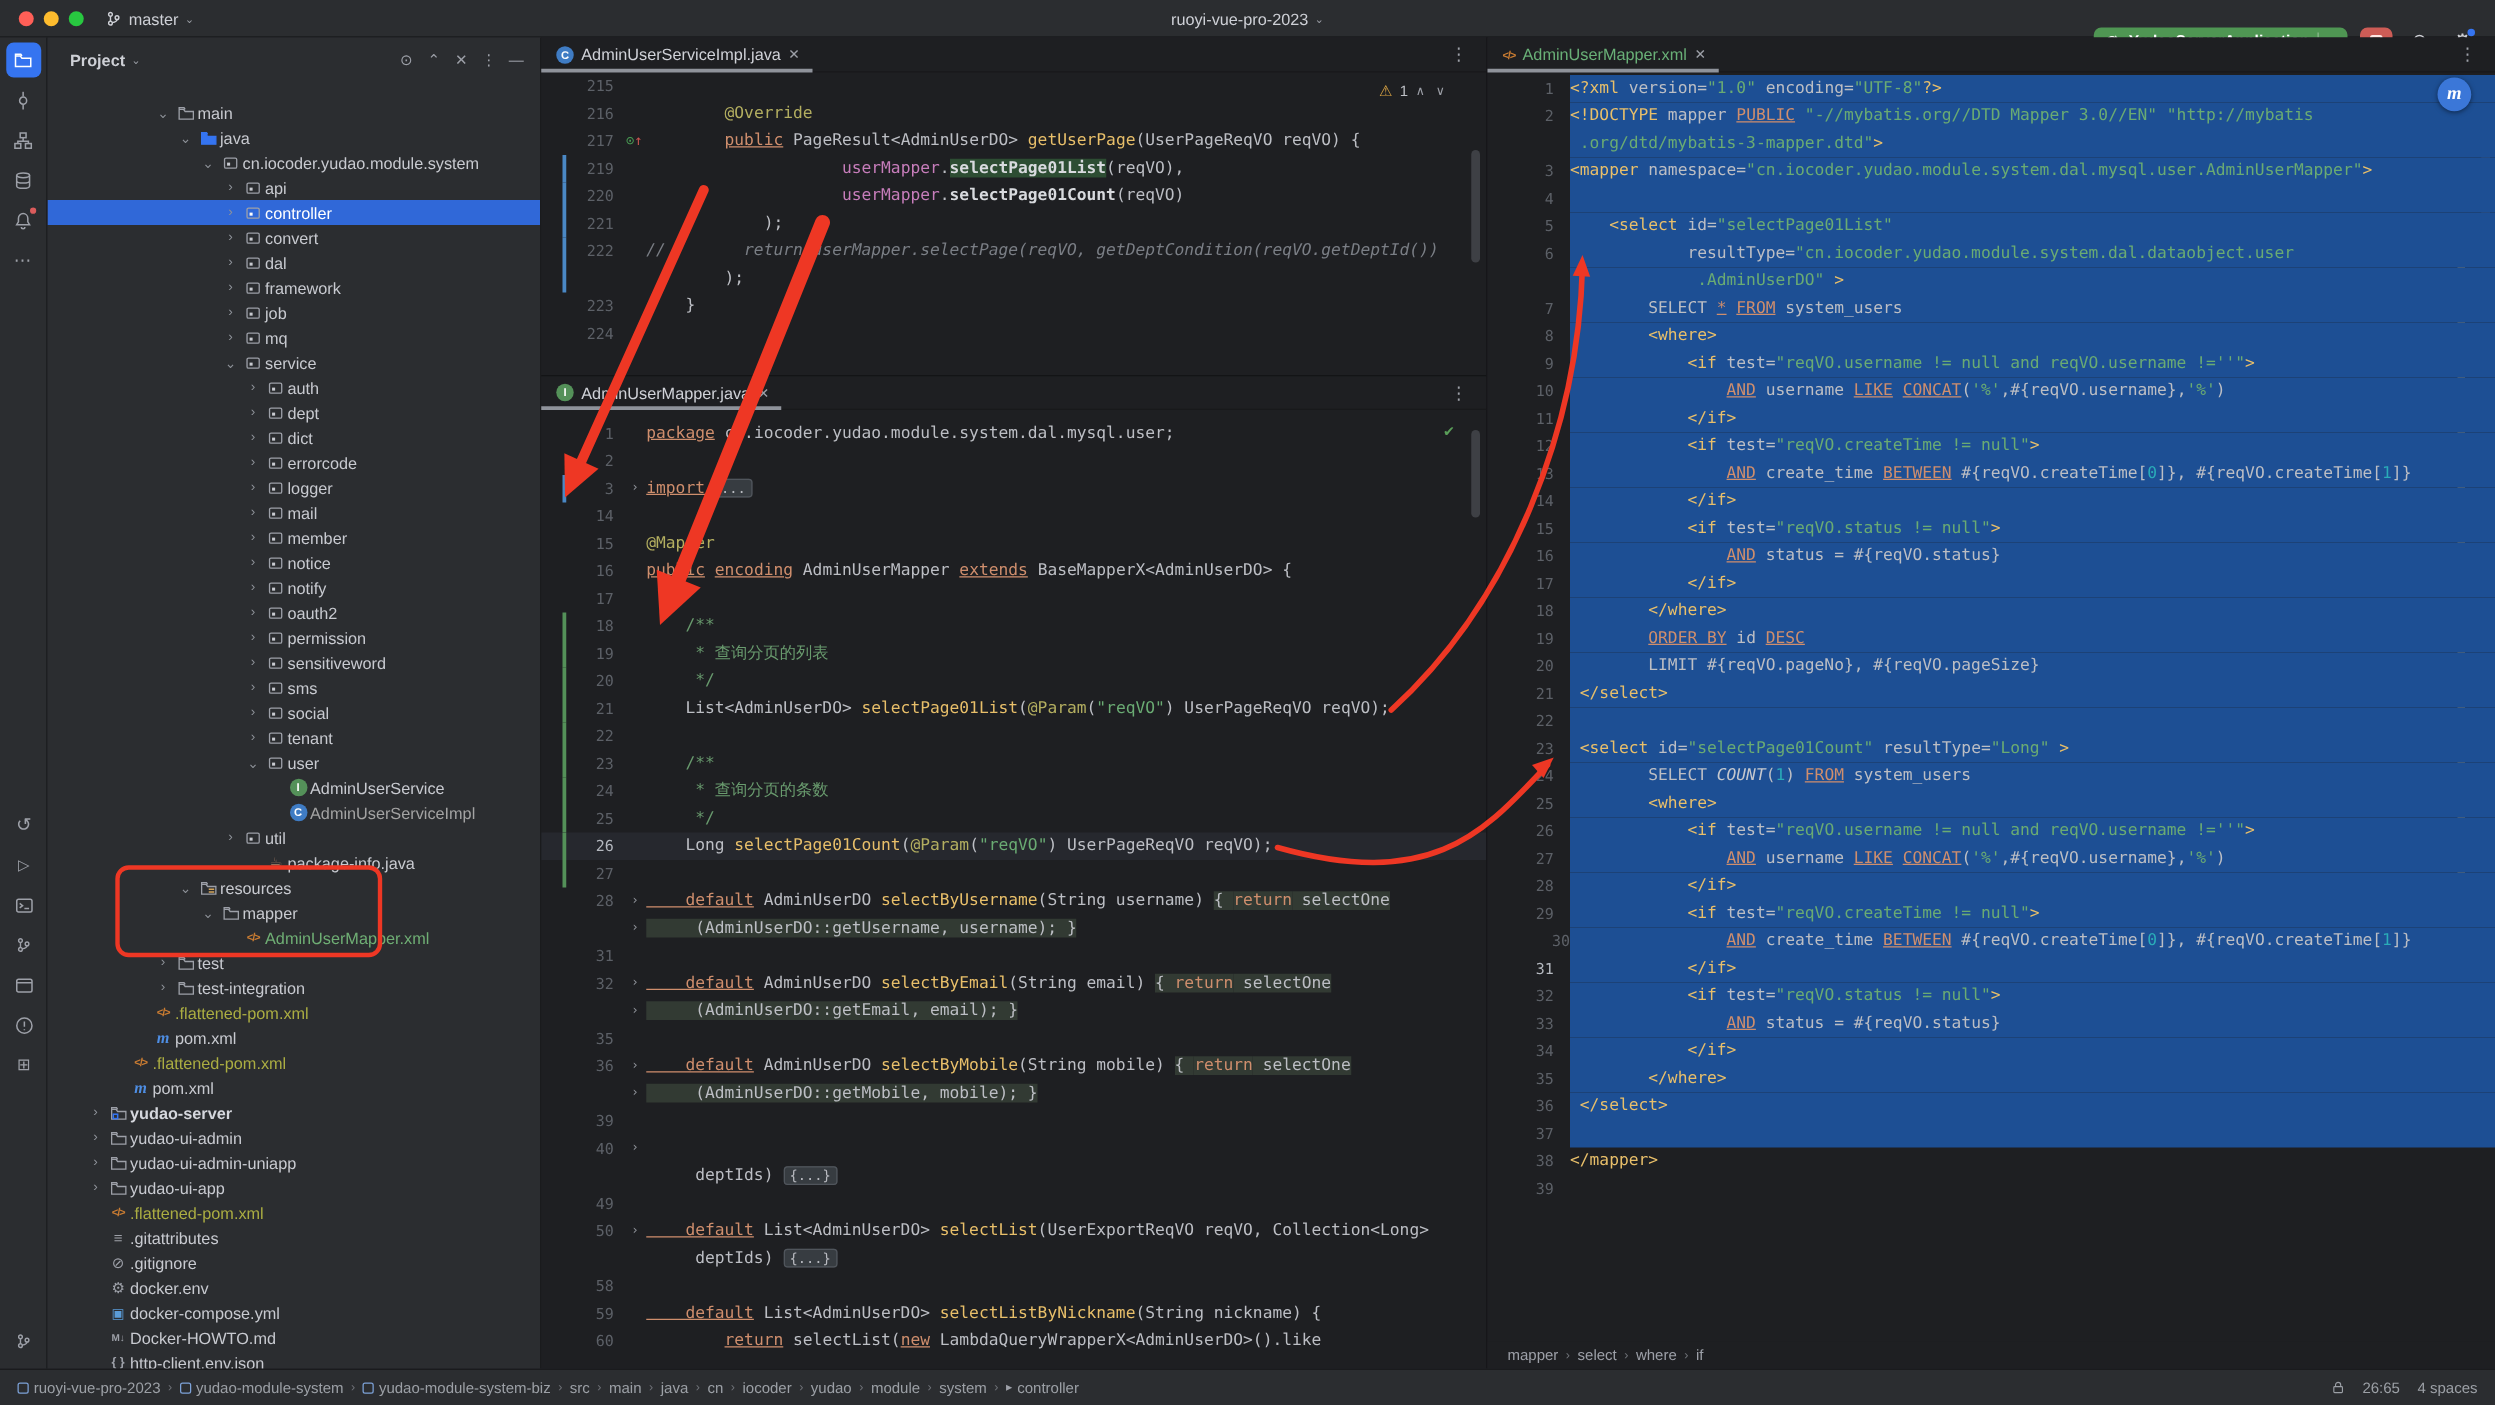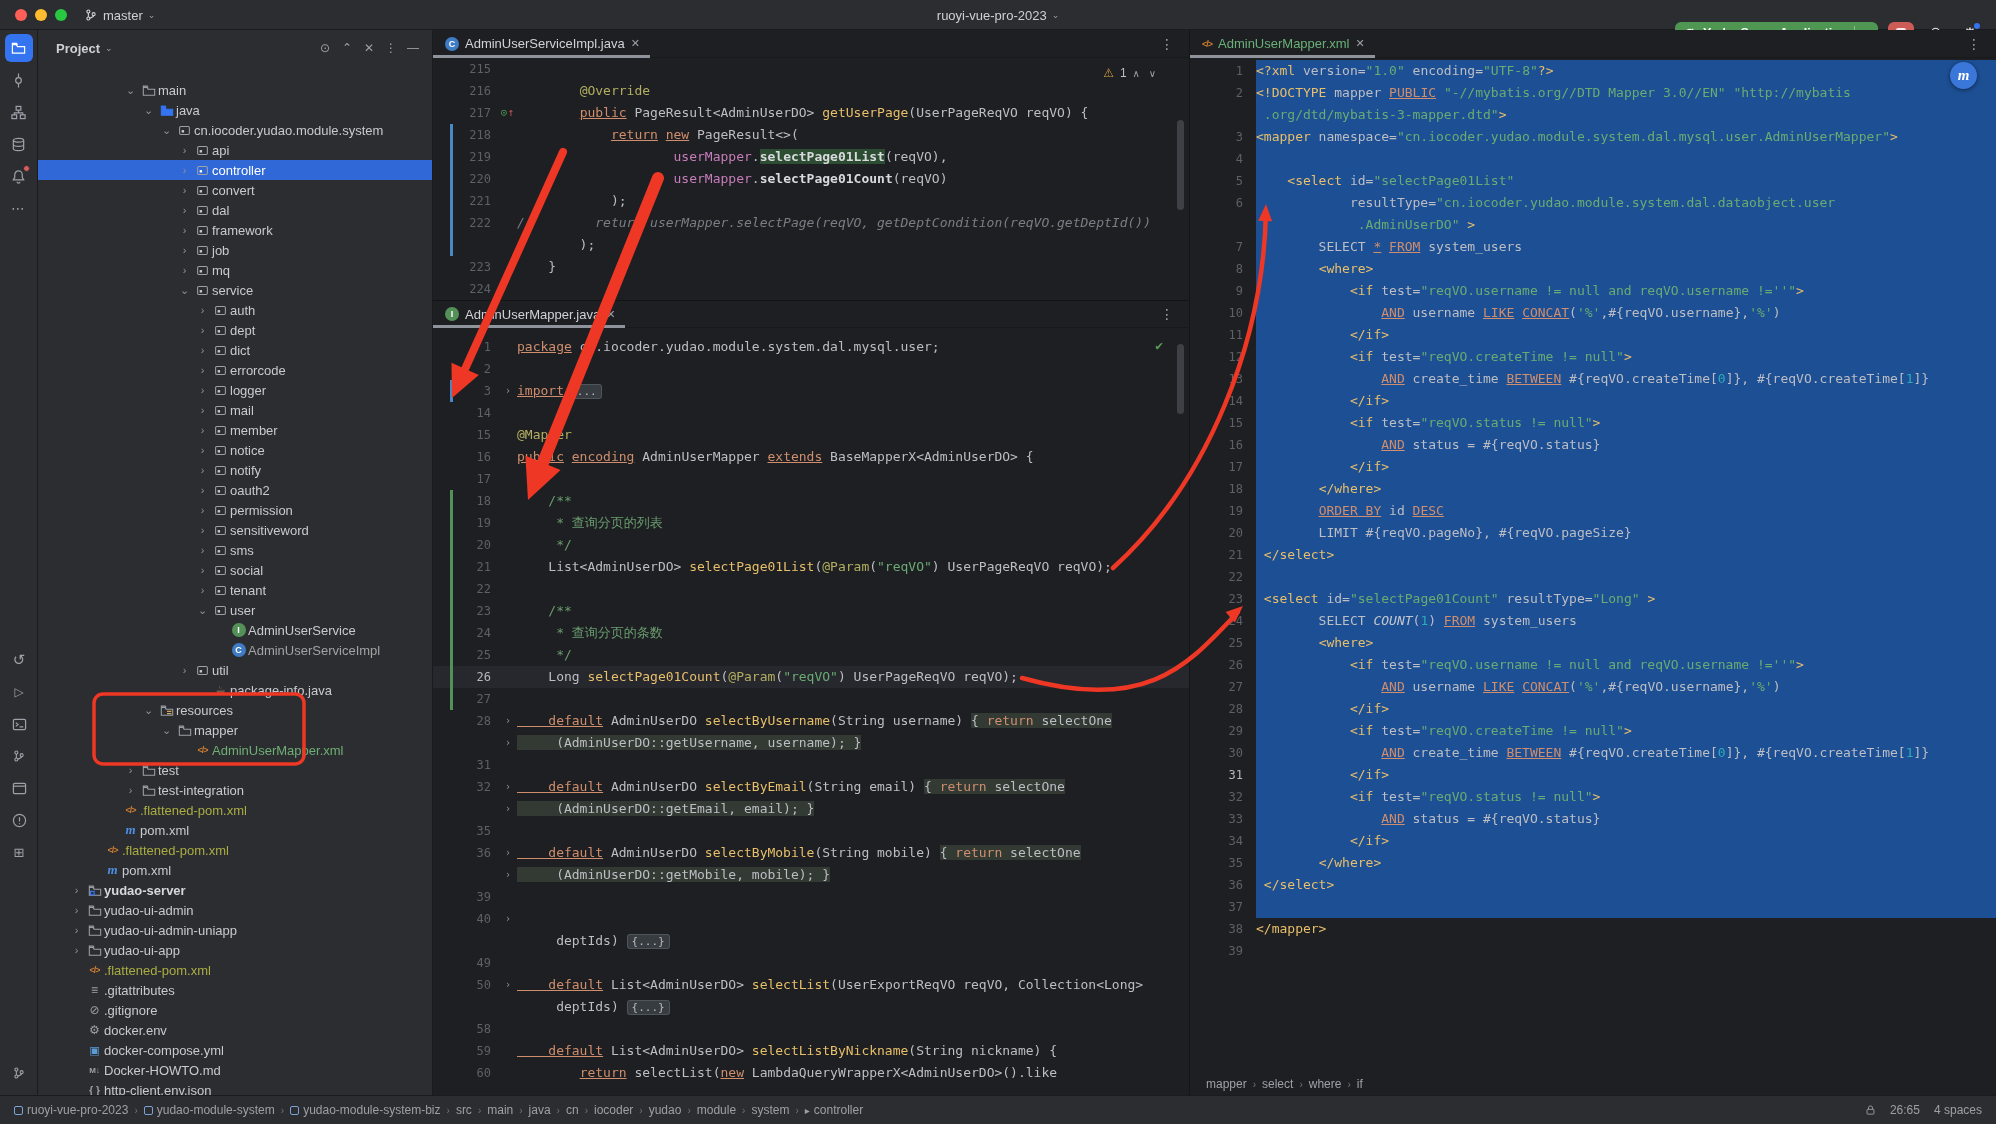--- a/index.html
+++ b/index.html
@@ -741,24 +741,20 @@
       </div>
       <div class="crow">
         <div class="gut" style="width: 84px; padding-right: 26px;"><span class="num">216</span></div>
         <div class="code"><span class="sg p">        </span><span class="sg a">@Override</span></div>
       </div>
       <div class="crow">
         <div class="gut" style="width: 84px; padding-right: 26px;"><span class="num">217</span><span class="ovr">⊙<b>↑</b></span></div>
         <div class="code"><span class="sg p">        </span><span class="sg k">public</span><span class="sg p"> PageResult&lt;AdminUserDO&gt; </span><span class="sg m">getUserPage</span><span class="sg p">(UserPageReqVO reqVO) {</span></div>
       </div>
       <div class="crow">
-        <div class="gut" style="width: 84px; padding-right: 26px;"><span class="num">218</span><i class="bbar"></i></div>
-        <div class="code"><span class="sg p">            </span><span class="sg k">return</span><span class="sg p"> </span><span class="sg k">new</span><span class="sg p"> PageResult&lt;&gt;(</span></div>
-      </div>
-      <div class="crow">
         <div class="gut" style="width: 84px; padding-right: 26px;"><span class="num">219</span><i class="bbar"></i></div>
         <div class="code"><span class="sg p">                    </span><span class="sg f">userMapper</span><span class="sg p">.</span><span class="sg hl">selectPage01List</span><span class="sg p">(reqVO),</span></div>
       </div>
       <div class="crow">
         <div class="gut" style="width: 84px; padding-right: 26px;"><span class="num">220</span><i class="bbar"></i></div>
         <div class="code"><span class="sg p">                    </span><span class="sg f">userMapper</span><span class="sg p">.</span><span class="sg w">selectPage01Count</span><span class="sg p">(reqVO)</span></div>
       </div>
       <div class="crow">
         <div class="gut" style="width: 84px; padding-right: 26px;"><span class="num">221</span><i class="bbar"></i></div>
         <div class="code"><span class="sg p">            );</span></div>
@@ -1075,21 +1071,21 @@
       </div>
       <div class="crow">
         <div class="gut" style="width: 66px; padding-right: 13px;"><span class="num">28</span></div>
         <div class="code selbg"><span class="sg p">            </span><span class="sg m">&lt;/if&gt;</span></div>
       </div>
       <div class="crow">
         <div class="gut" style="width: 66px; padding-right: 13px;"><span class="num">29</span></div>
         <div class="code selbg"><span class="sg p">            </span><span class="sg m">&lt;if</span><span class="sg p"> test=</span><span class="sg s">"reqVO.createTime != null"</span><span class="sg m">&gt;</span></div>
       </div>
       <div class="crow">
-        <div class="gut" style="width: 66px; padding-right: 13px;"><span class="num">30</span></div>
+        <div class="gut" style="width: 66px; "><span class="num">30</span></div>
         <div class="code selbg"><span class="sg p">                </span><span class="sg k">AND</span><span class="sg p"> create_time </span><span class="sg k">BETWEEN</span><span class="sg p"> #{reqVO.createTime[</span><span class="sg n2">0</span><span class="sg p">]}, #{reqVO.createTime[</span><span class="sg n2">1</span><span class="sg p">]}</span></div>
       </div>
       <div class="crow">
         <div class="gut" style="width: 66px; padding-right: 13px;"><span class="num bright">31</span></div>
         <div class="code selbg"><span class="sg p">            </span><span class="sg m">&lt;/if&gt;</span></div>
       </div>
       <div class="crow">
         <div class="gut" style="width: 66px; padding-right: 13px;"><span class="num">32</span></div>
         <div class="code selbg"><span class="sg p">            </span><span class="sg m">&lt;if</span><span class="sg p"> test=</span><span class="sg s">"reqVO.status != null"</span><span class="sg m">&gt;</span></div>
       </div>

